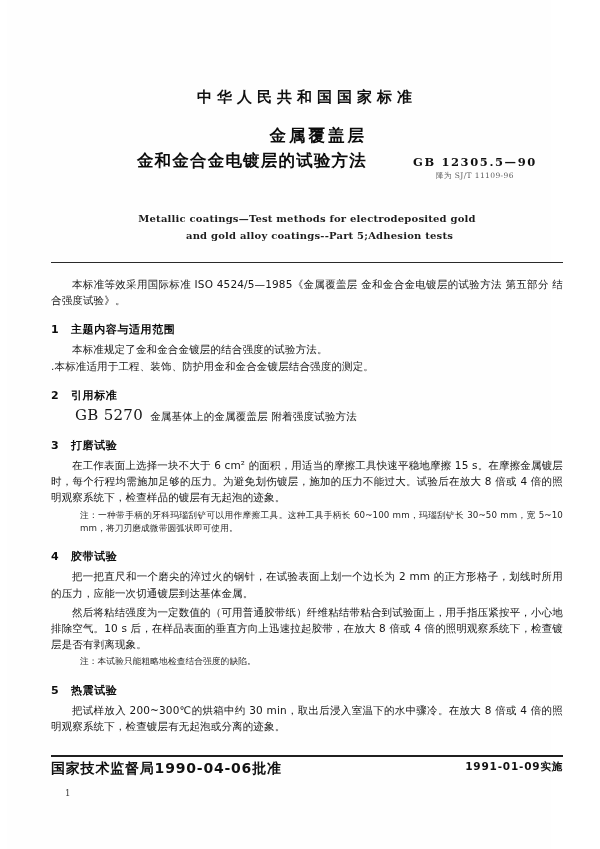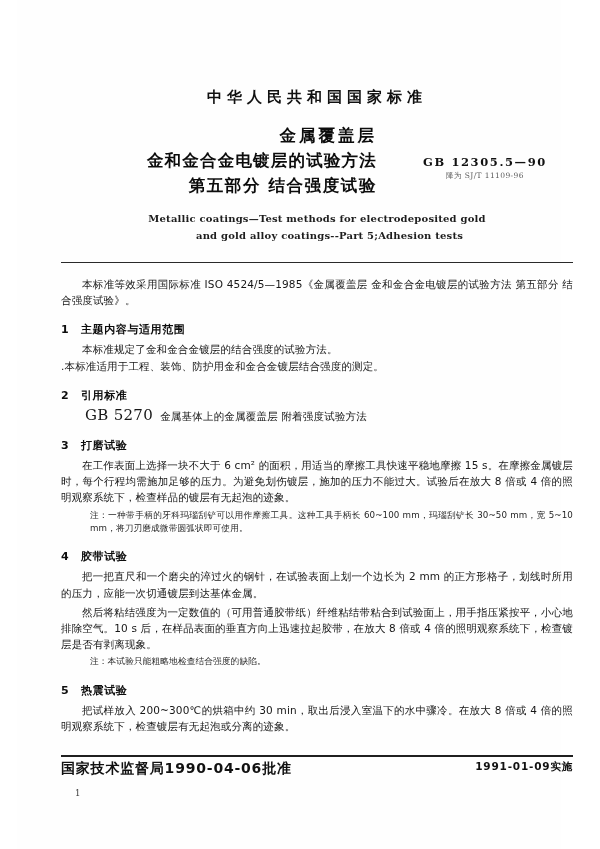--- a/index.html
+++ b/index.html
@@ -11,21 +11,21 @@
     width: 600px;
     height: 849px;
     font-family: "DejaVu Sans", "Liberation Sans", sans-serif;
     color: #1a1a1a;
     position: relative;
     overflow: hidden;
   }
 
   .page {
     position: absolute;
-    left: 17px; top: 0;
+    left: 7px; top: 0;
     width: 544px;
     height: 849px;
     background: #fefefe;
   }
 
   
   .header-block {
     position: absolute;
     left: 0;
     top: 88px;
@@ -225,21 +225,20 @@
 <div class="page">
 
   <div class="header-block">
     <div class="national-standard">中华人民共和国国家标准</div>
   </div>
 
   <div class="title-row">
     <div class="title-main">
       <div class="title-line l1">金属覆盖层</div>
       <div class="title-line l2">金和金合金电镀层的试验方法</div>
-      <div class="title-line l3">第五部分  结合强度试验</div>
     </div>
 
     <div class="std-code-box">
       <div class="std-code">GB  12305.5—90</div>
       <div class="std-sub">降为 SJ/T 11109-96</div>
     </div>
   </div>
 
   <div class="en-title">
     <div class="en-line l1">Metallic coatings—Test methods for electrodeposited gold</div>

